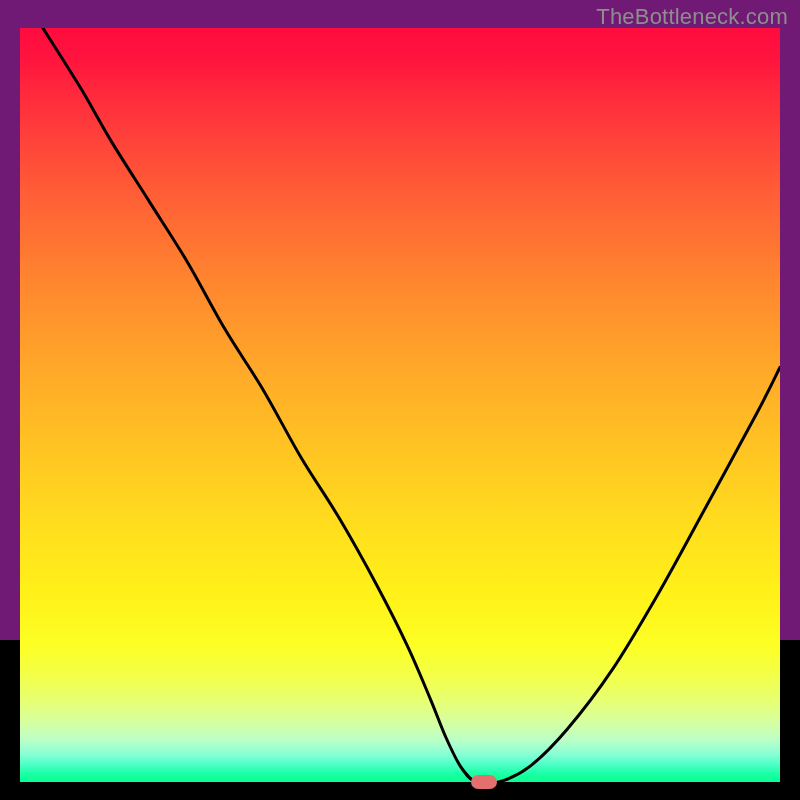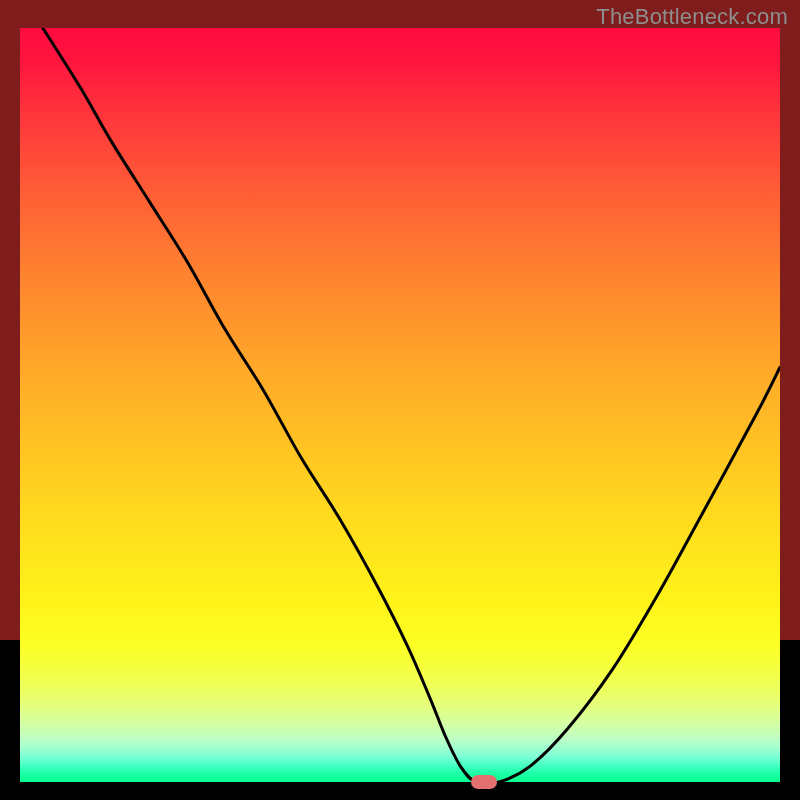--- a/index.html
+++ b/index.html
@@ -8,21 +8,21 @@
     width: 800px;
     height: 800px;
     background: #000;
     overflow: hidden;
     font-family: Arial, Helvetica, sans-serif;
   }
   .frame {
     position: relative;
     width: 800px;
     height: 640px;
-    background: #7f1d1d;
+    background: #701a75;
   }
   .watermark {
     position: absolute;
     top: 4px;
     right: 12px;
     color: #8e8e8e;
     font-size: 22px;
     font-weight: 500;
     z-index: 5;
     letter-spacing: 0.2px;

